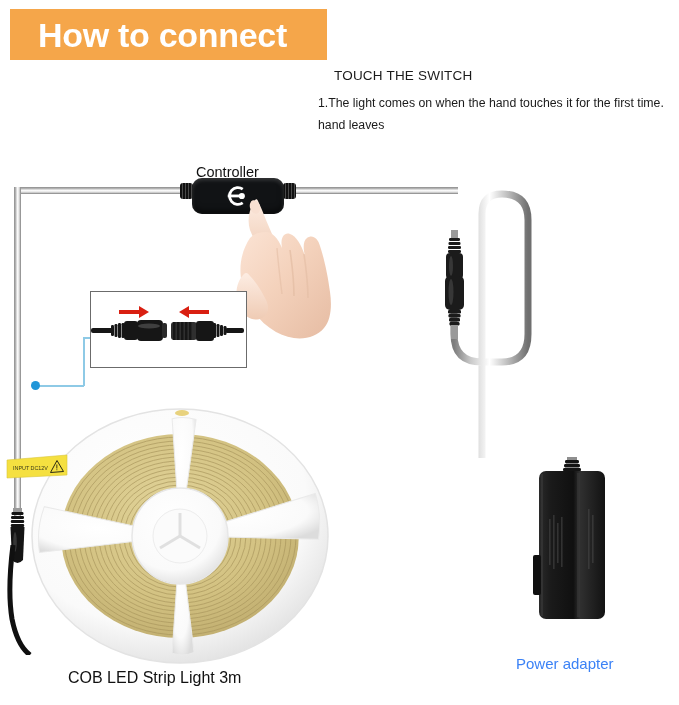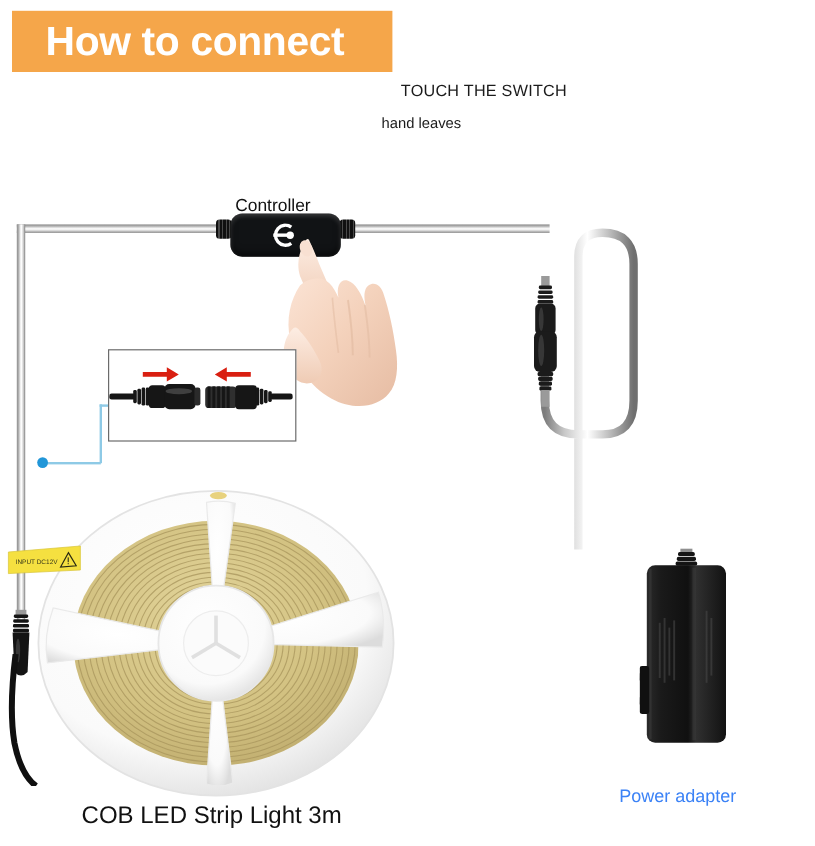--- a/index.html
+++ b/index.html
@@ -15,21 +15,21 @@
       white-space:nowrap;margin-left:12px;}
 
   
   #instructions{left:318px;top:68px;width:362px;}
   #instr-title{font-size:13.5px;font-weight:400;color:#1b1b1b;letter-spacing:.2px;
       margin:0 0 9px 16px;line-height:15px;}
   .instr-line{font-size:12.3px;line-height:22px;color:#1b1b1b;margin:0;}
 
   
   #controller-label{left:196px;top:164px;font-size:14.5px;color:#111;white-space:nowrap;}
-  #reel-label{left:68px;top:669px;font-size:20px;color:#111;white-space:nowrap;}
+  #reel-label{left:68px;top:669px;font-size:16px;color:#111;white-space:nowrap;}
   #adapter-label{left:516px;top:655px;font-size:15px;color:#3b82f6;white-space:nowrap;}
 
   
   .cable-h, .cable-v{
      background:linear-gradient(to bottom,#8e8e8e 0%,#a8a8a8 18%,#f2f2f2 45%,#ffffff 55%,#c9c9c9 80%,#7d7d7d 100%);
   }
   .cable-v{
      background:linear-gradient(to right,#8e8e8e 0%,#a8a8a8 18%,#f2f2f2 45%,#ffffff 55%,#c9c9c9 80%,#7d7d7d 100%);
   }
   
@@ -82,20 +82,21 @@
   #adapter{left:533px;top:457px;width:78px;height:178px;}
 </style>
 </head>
 <body>
 
 <div class="abs" id="header-banner"></div>
 <div class="abs" id="header-title">How to connect</div>
 
 <div class="abs" id="instructions">
   <div id="instr-title">TOUCH THE SWITCH</div>
+  <p class="instr-line">1.The light comes on when the hand touches it for the first time.</p>
   <p class="instr-line">hand leaves</p>
 </div>
 
 <div class="abs cable-h" id="cable-top-left"></div>
 <div class="abs cable-v" id="cable-left-vert"></div>
 <div class="abs cable-h" id="cable-right-run"></div>
 
 <svg class="abs" style="left:440px;top:186px;width:110px;height:290px;">
   <defs>
     <linearGradient id="cg" x1="0" y1="0" x2="1" y2="0">

